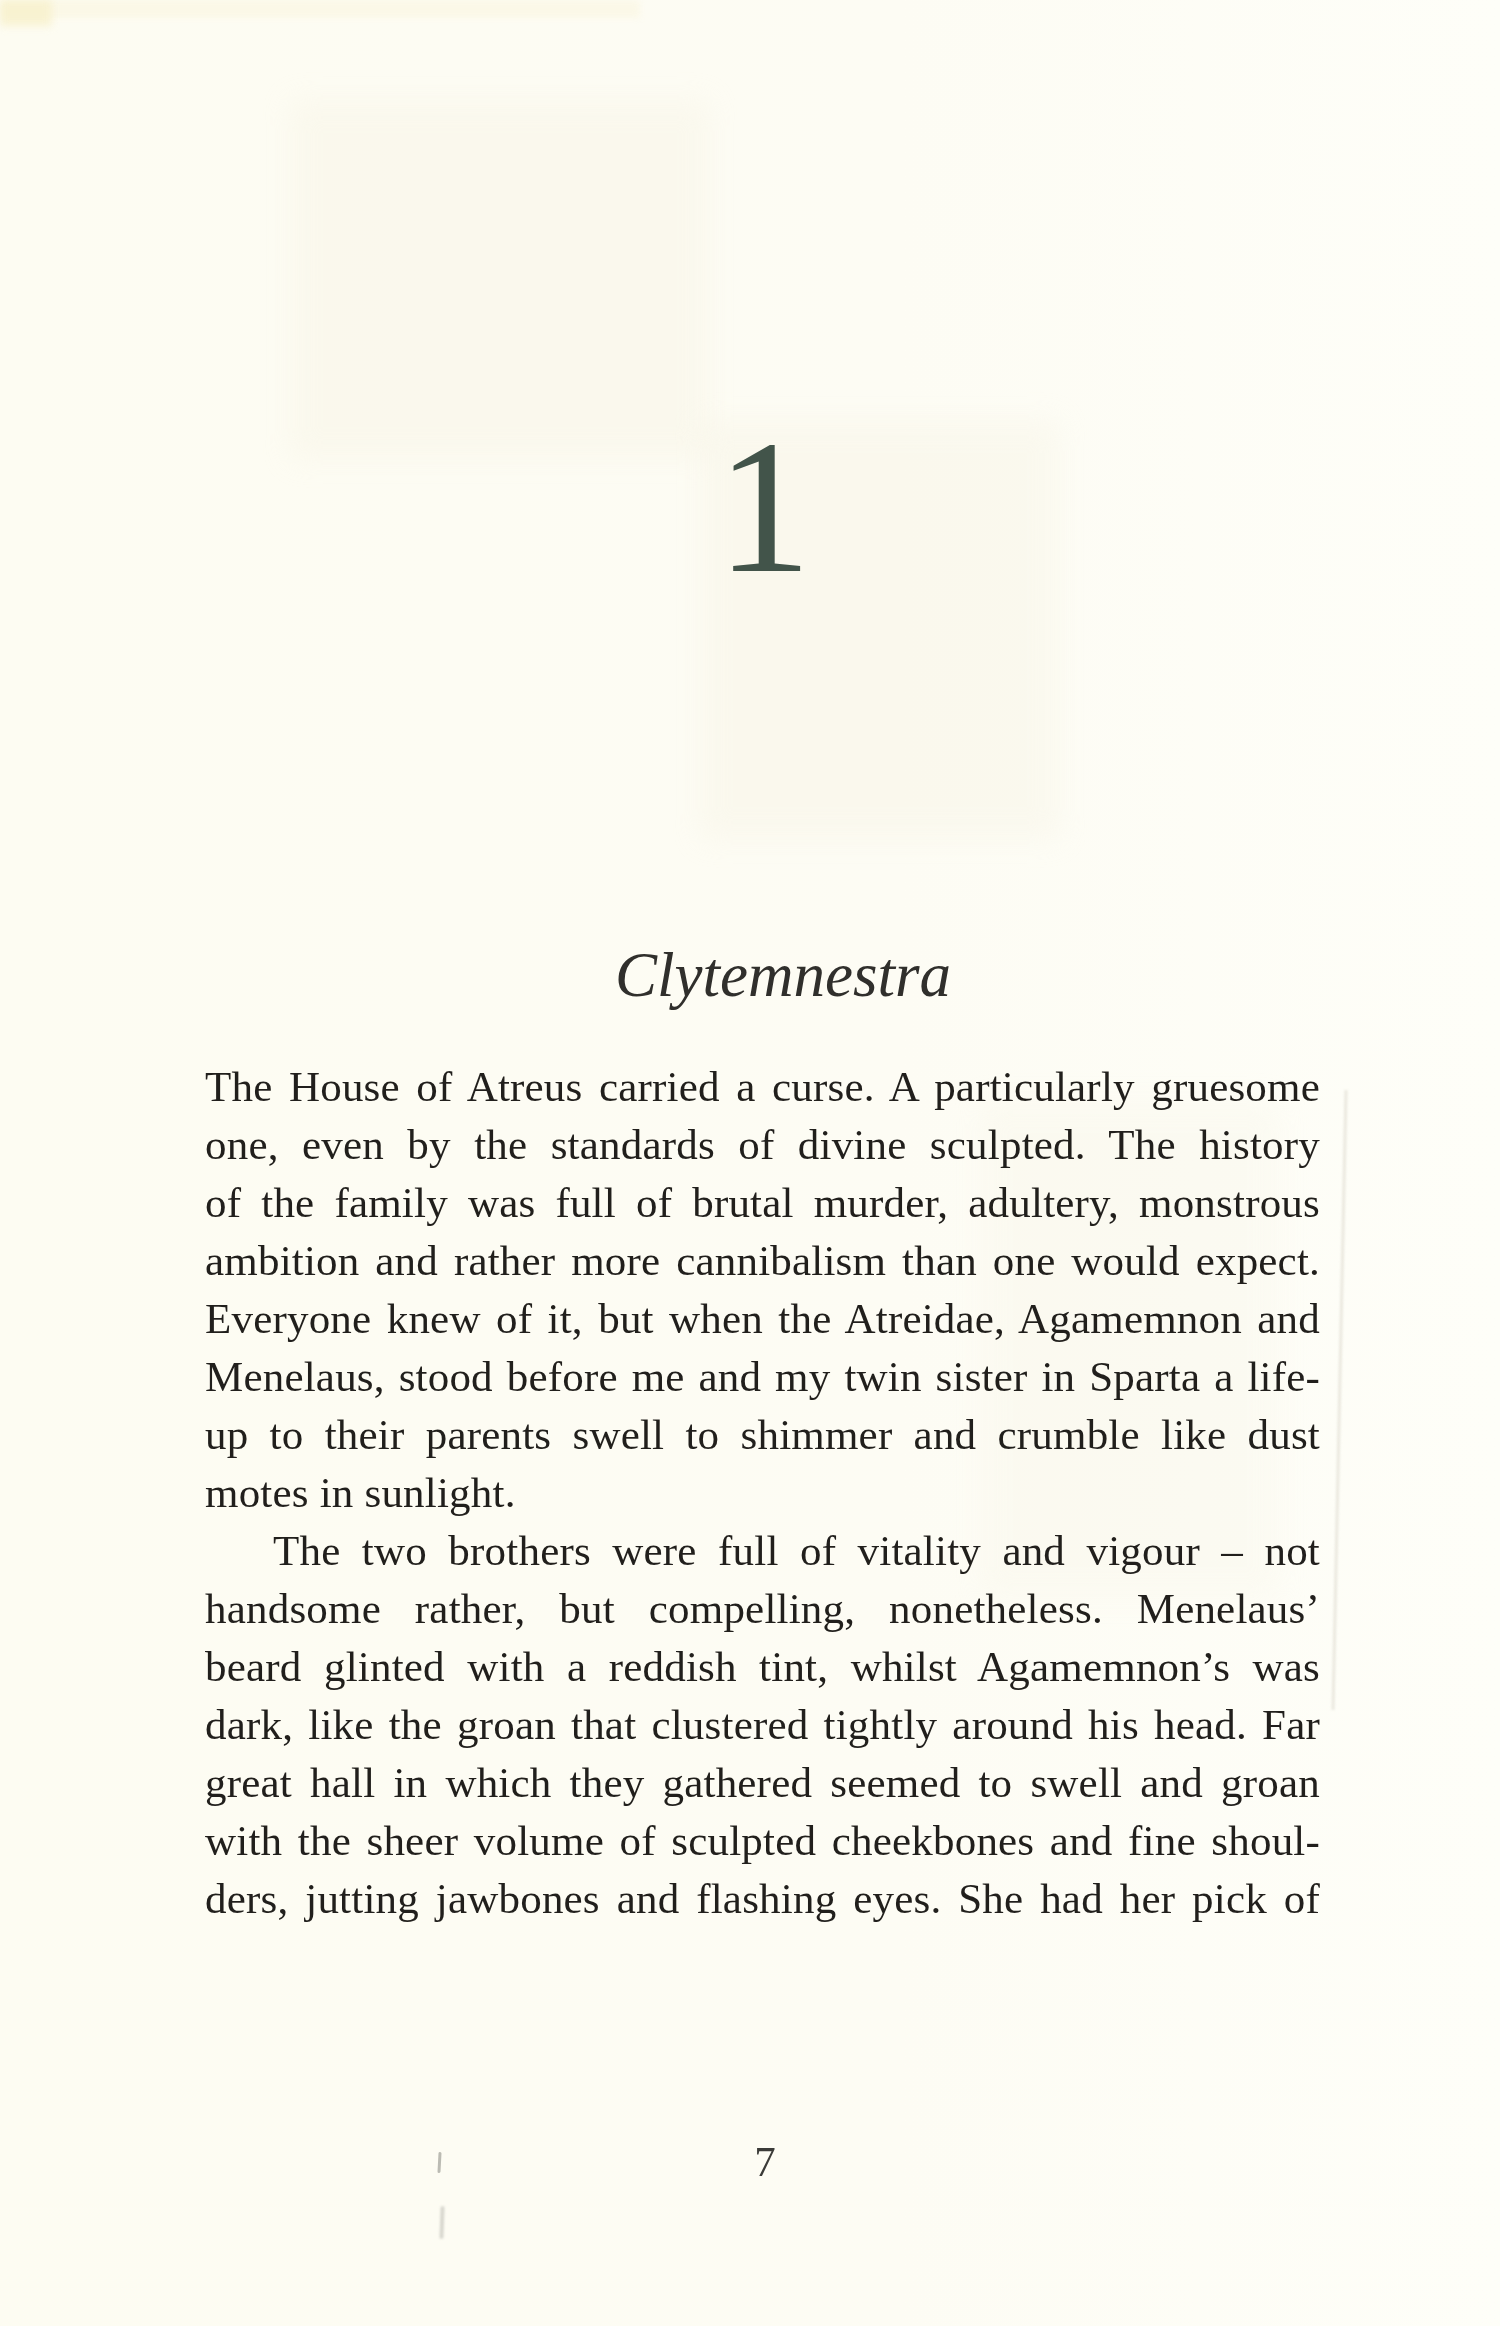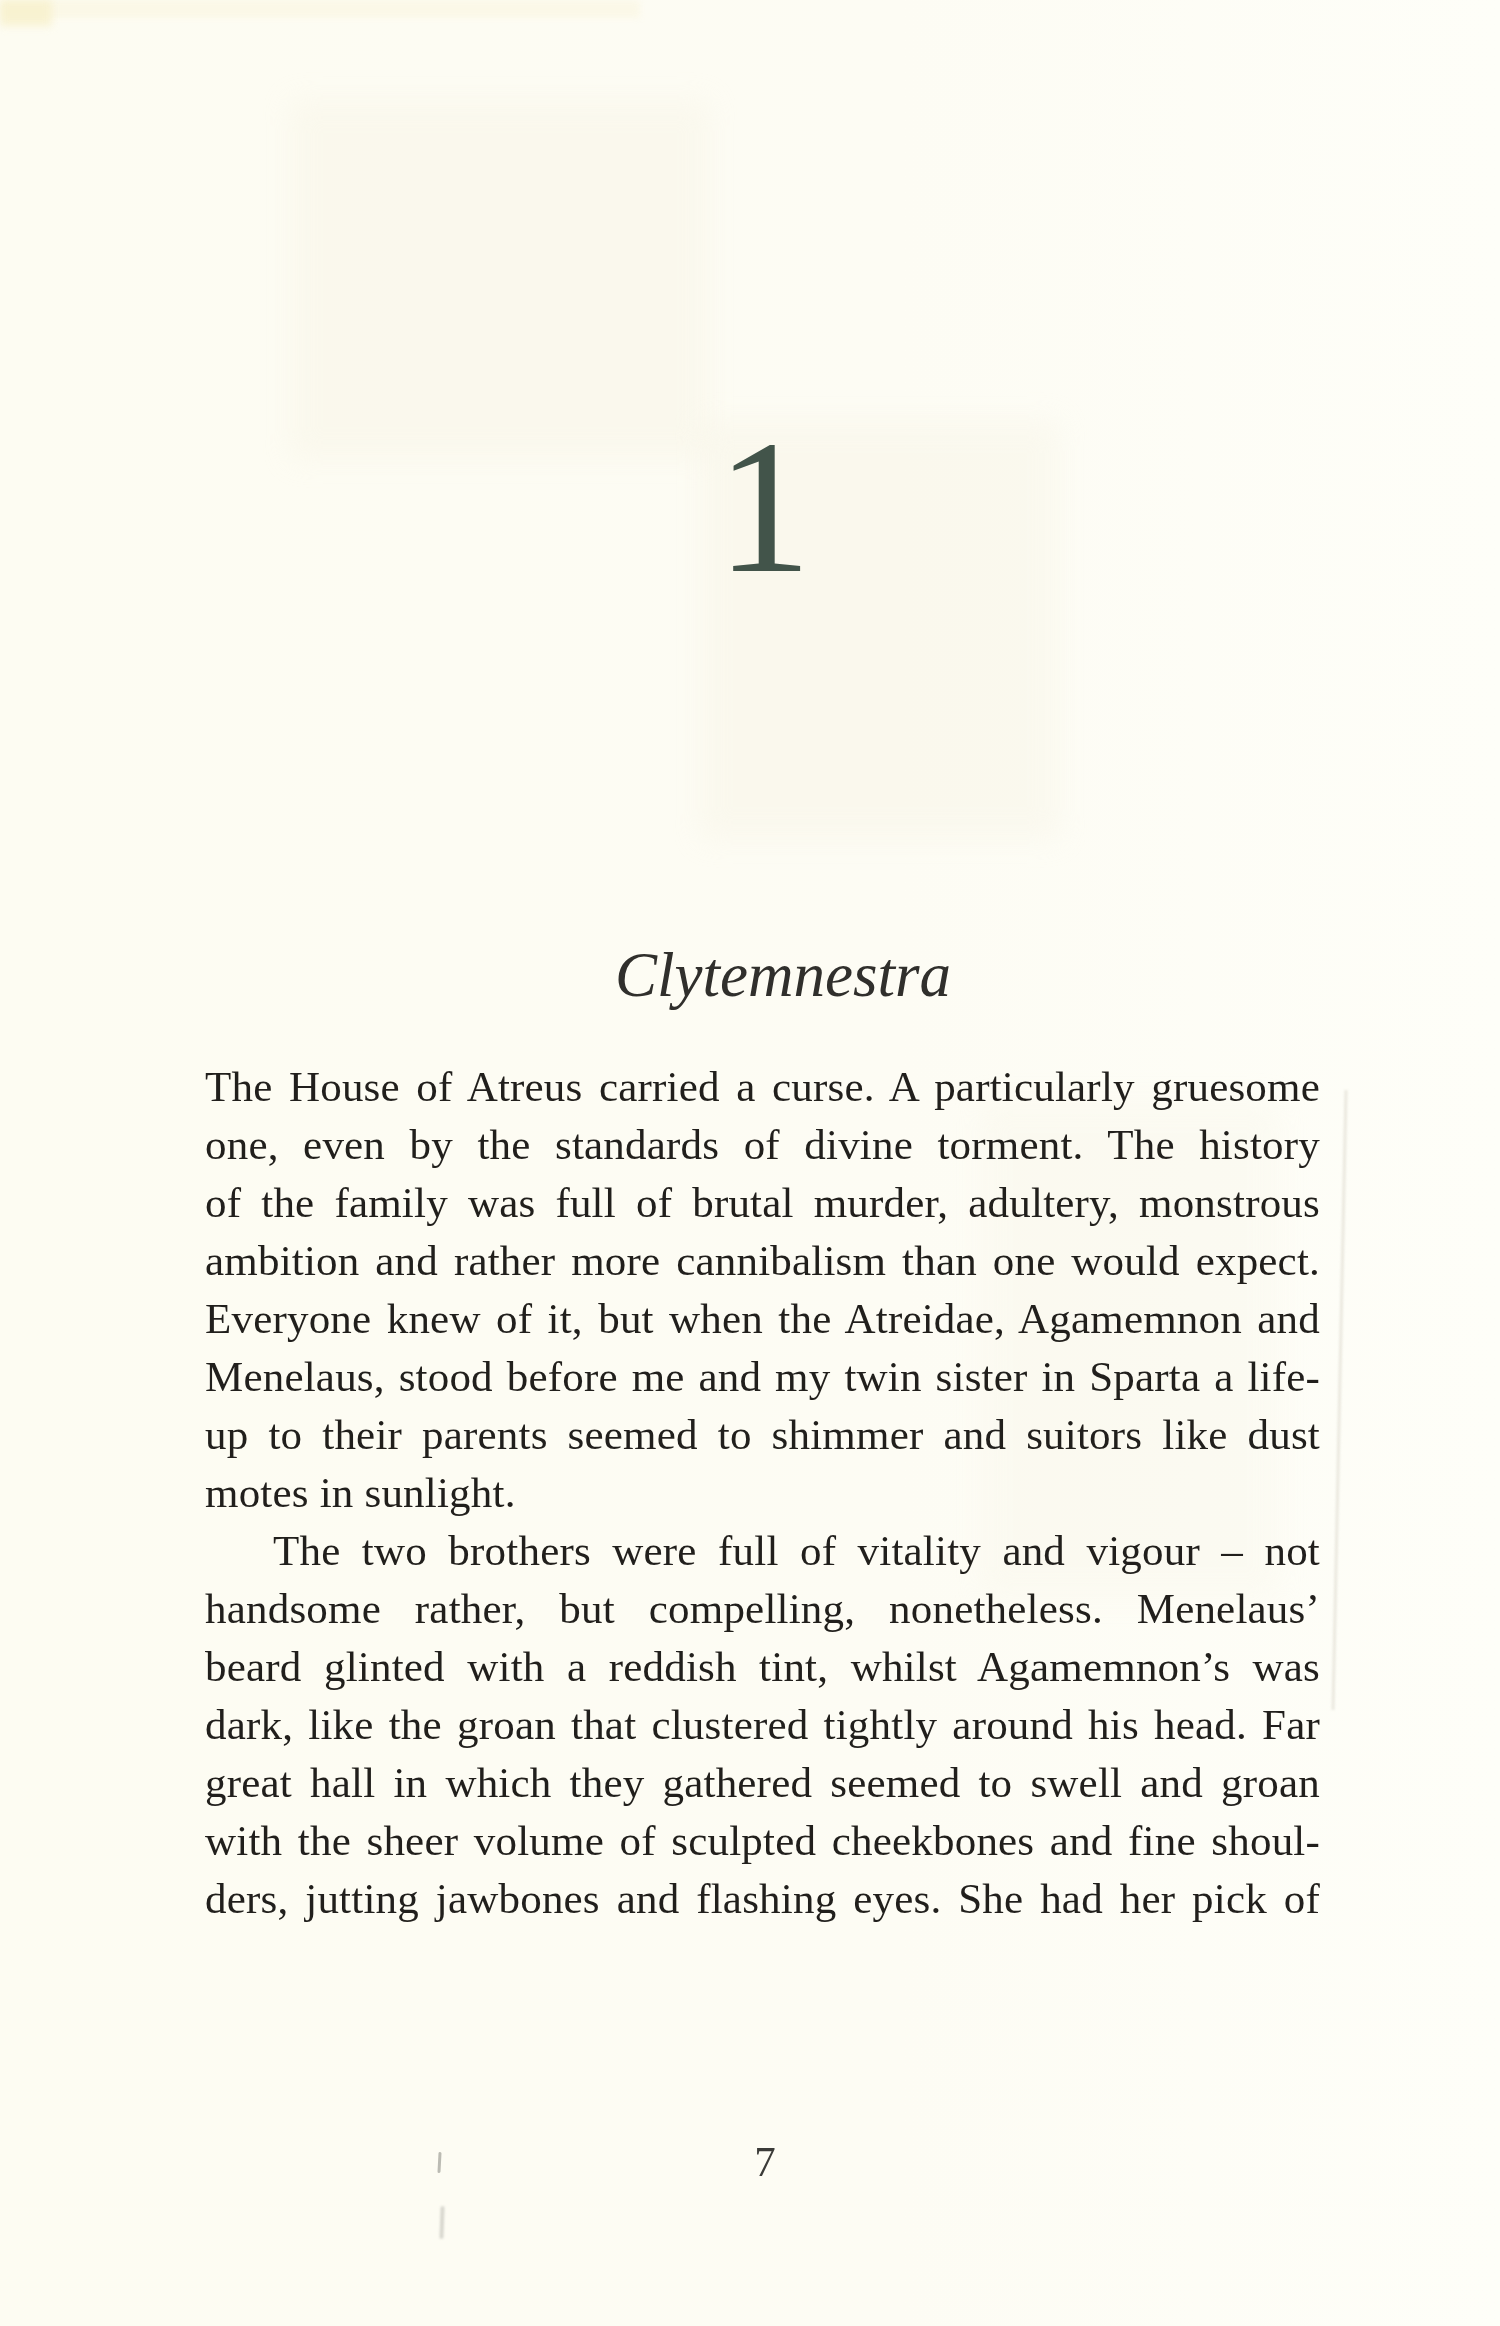--- a/index.html
+++ b/index.html
@@ -78,26 +78,26 @@
   <div class="mark mark-a"></div>
   <div class="mark mark-b"></div>
 
   <div class="chapter-number">1</div>
 
   <h1 class="chapter-title">Clytemnestra</h1>
 
   <div class="body-text">
     <div>
       <div class="line justified">The House of Atreus carried a curse. A particularly gruesome</div>
-      <div class="line justified">one, even by the standards of divine torment. The history</div>
+      <div class="line justified">one, even by the standards of divine sculpted. The history</div>
       <div class="line justified">of the family was full of brutal murder, adultery, monstrous</div>
       <div class="line justified">ambition and rather more cannibalism than one would expect.</div>
       <div class="line justified">Everyone knew of it, but when the Atreidae, Agamemnon and</div>
       <div class="line justified">Menelaus, stood before me and my twin sister in Sparta a life-</div>
-      <div class="line justified">up to their parents seemed to shimmer and suitors like dust</div>
+      <div class="line justified">up to their parents swell to shimmer and crumble like dust</div>
       <div class="line">motes in sunlight.</div>
     </div>
     <div>
       <div class="line justified indent">The two brothers were full of vitality and vigour – not</div>
       <div class="line justified">handsome rather, but compelling, nonetheless. Menelaus’</div>
       <div class="line justified">beard glinted with a reddish tint, whilst Agamemnon’s was</div>
       <div class="line justified">dark, like the groan that clustered tightly around his head. Far</div>
       <div class="line justified">great hall in which they gathered seemed to swell and groan</div>
       <div class="line justified">with the sheer volume of sculpted cheekbones and fine shoul-</div>
       <div class="line justified">ders, jutting jawbones and flashing eyes. She had her pick of</div>

